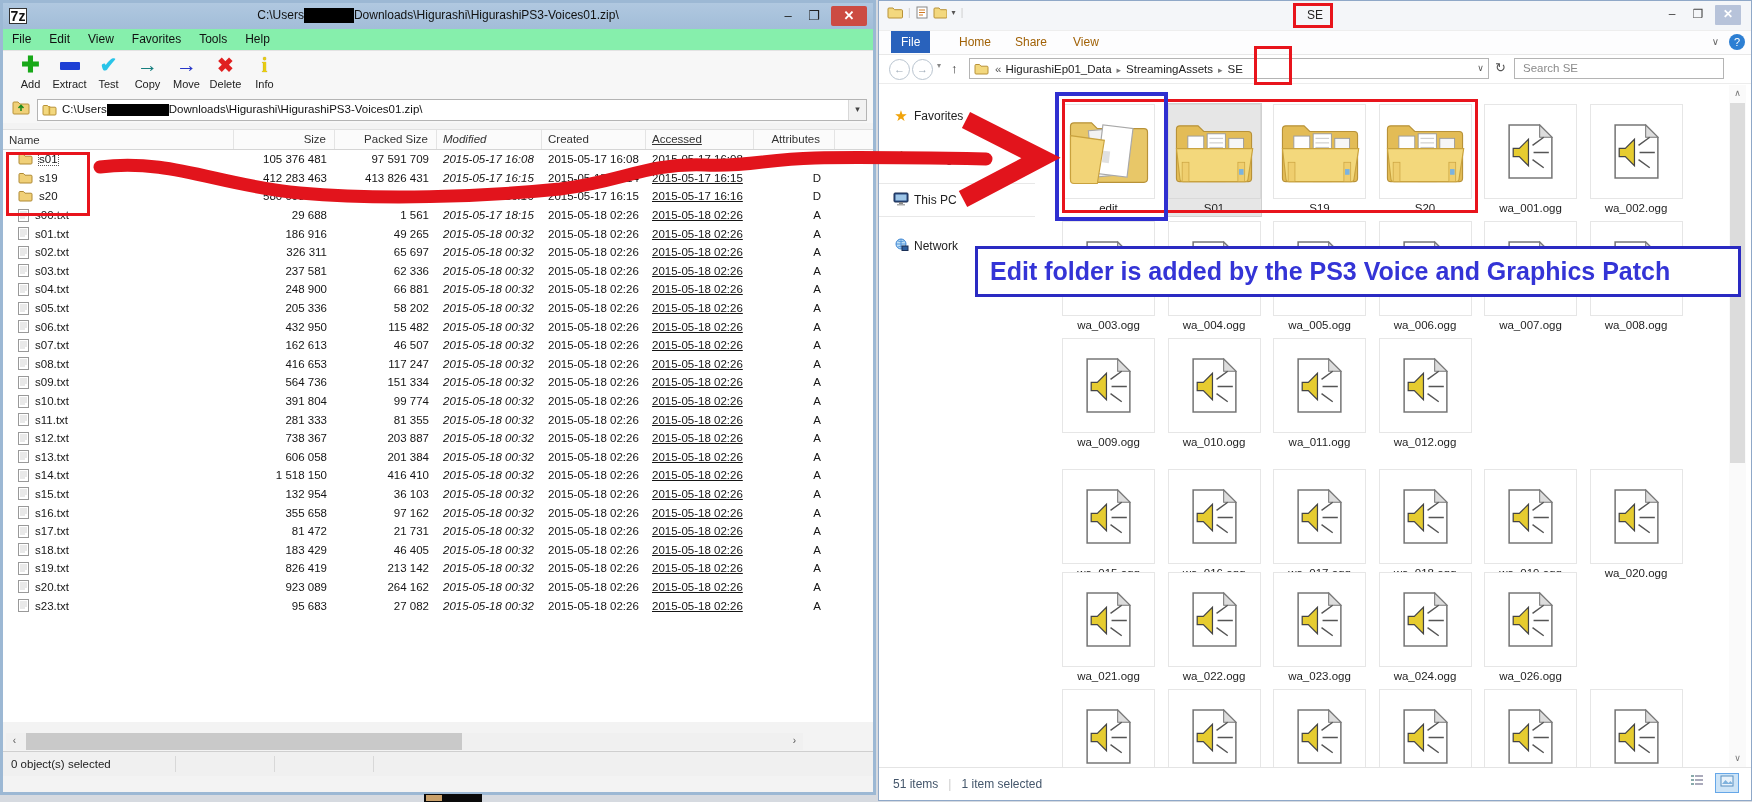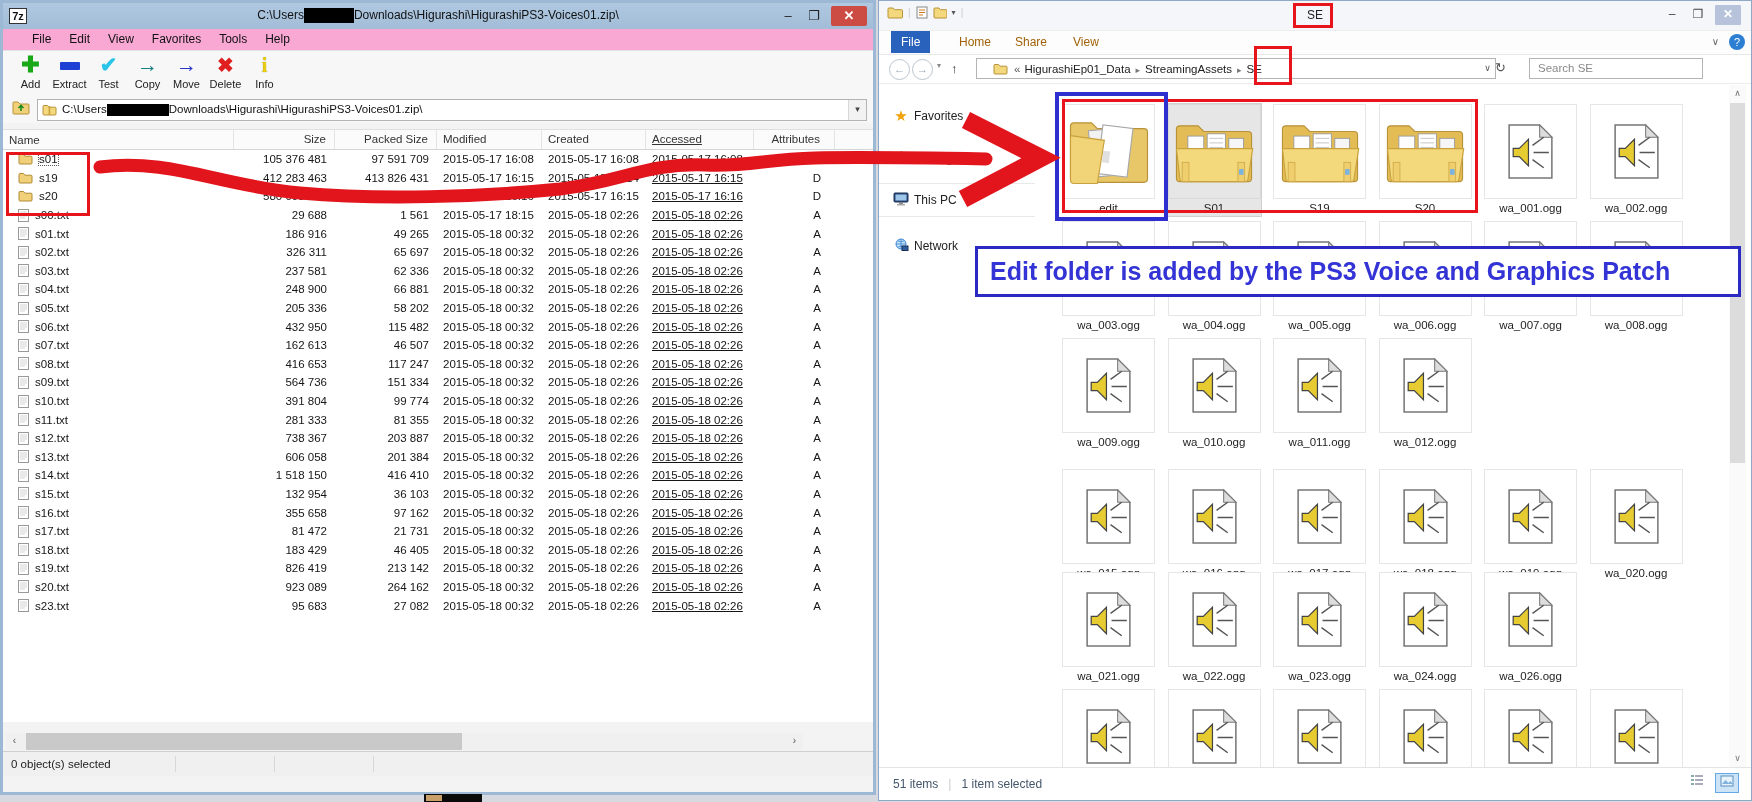--- a/index.html
+++ b/index.html
@@ -3,26 +3,26 @@
 <meta charset="utf-8">
 <style>
   html,body{margin:0;padding:0;}
   body{width:1752px;height:802px;position:relative;overflow:hidden;background:#d6dae0;
        font-family:"Liberation Sans", sans-serif; -webkit-font-smoothing:antialiased;}
   
   .w7z{position:absolute;left:0;top:0;width:876px;height:795px;box-sizing:border-box;
        border:3px solid #9cb8d4;background:#f3f3f3;}
   .w7z-title{position:relative;height:26px;background:linear-gradient(#b0c8e0,#a2bdd8);}
   .w7z-appicon{position:absolute;left:6px;top:5px;width:16px;height:14px;background:#fff;border:1px solid #333;
-       font-size:11px;font-weight:bold;text-align:center;line-height:14px;color:#111;}
+       font-size:14px;font-weight:bold;text-align:center;line-height:14px;color:#111;}
   .w7z-titletext{position:absolute;left:0;right:0;top:5px;text-align:center;font-size:12px;color:#111;}
   .censor{display:inline-block;background:#000;vertical-align:middle;}
   .wbtn{position:absolute;top:3px;width:26px;height:20px;text-align:center;line-height:19px;font-size:13px;color:#222;}
   .wbtn.close7{width:36px;background:#cc4b42;border-radius:2px;color:#fff;font-weight:bold;}
-  .w7z-menu{height:21px;background:#f9a8d4;border-bottom:1px solid #e3e3e3;padding-left:20px;font-size:12px;color:#111;}
+  .w7z-menu{height:21px;background:#86efac;border-bottom:1px solid #e3e3e3;padding-left:0;font-size:12px;color:#111;}
   .w7z-menu span{display:inline-block;padding:3px 9px 0 9px;}
   .w7z-tools{height:45px;background:#f7f7f7;display:flex;padding-left:8px;}
   .tbi{width:39px;text-align:center;padding-top:1px;}
   .tbi .ic{display:block;height:26px;line-height:26px;}
   .tbi .lb{display:block;font-size:11px;color:#222;}
   .w7z-addr{height:27px;background:#f7f7f7;display:flex;align-items:center;padding:0 6px;}
   .addr-up{width:24px;height:20px;margin-right:4px;text-align:center;line-height:20px;}
   .addr-combo{flex:1;height:20px;background:#fff;border:1px solid #b4b4b4;display:flex;align-items:center;
        font-size:11.5px;color:#111;padding-left:4px;position:relative;}
   .addr-drop{position:absolute;right:0;top:0;width:17px;height:100%;border-left:1px solid #d8d8d8;
@@ -31,21 +31,21 @@
        border-top:1px solid #e0e0e0;font-size:11.5px;color:#333;margin-top:6px;}
   .z-head div{box-sizing:border-box;height:100%;line-height:18px;border-right:1px solid #e4e4e4;}
   .z-list{background:#fff;height:572px;overflow:hidden;}
   .z-row{display:flex;height:18.6px;align-items:center;font-size:11.5px;color:#151515;}
   .c-name{width:231px;display:flex;align-items:center;padding-left:15px;box-sizing:border-box;}
   .c-name .nm{margin-left:6px;}
   .nm.focus{outline:1px dotted #555;}
   .c-size{width:101px;text-align:right;padding-right:8px;box-sizing:border-box;}
   .c-pack{width:102px;text-align:right;padding-right:8px;box-sizing:border-box;}
   .c-mod,.c-cre,.c-acc{box-sizing:border-box;padding-left:6px;}
-  .c-mod{width:105px;}.c-cre{width:104px;}.c-acc{width:108px;text-decoration:underline;}
+  .c-mod{width:105px;font-style:italic;}.c-cre{width:104px;}.c-acc{width:108px;text-decoration:underline;}
   .c-att{width:81px;text-align:right;padding-right:14px;box-sizing:border-box;}
   .z-hscroll{position:absolute;left:3px;bottom:42px;width:797px;height:17px;background:#f0f0f0;}
   .z-hscroll .arr{position:absolute;top:0;width:17px;height:17px;text-align:center;line-height:16px;font-size:10px;color:#555;background:#f0f0f0;}
   .z-hthumb{position:absolute;left:20px;top:0;width:436px;height:17px;background:#c9c9c9;}
   .z-status{position:absolute;left:0;bottom:16px;right:0;height:24px;background:#f0f0f0;border-top:1px solid #cfcfcf;
        font-size:11.5px;color:#222;display:flex;align-items:center;}
   .z-status .seg{height:16px;border-right:1px solid #d8d8d8;}
   
   .wex{position:absolute;left:878px;top:0;width:874px;height:801px;box-sizing:border-box;
        border:1px solid #8fa8c8;background:#fff;}
@@ -55,25 +55,25 @@
   .ex-btn{position:absolute;top:4px;width:26px;height:20px;text-align:center;line-height:19px;font-size:12px;color:#444;}
   .ex-close{background:#b7c3da;color:#fff;border-radius:1px;font-weight:bold;}
   .ex-ribbon{position:relative;height:23px;background:#fdfdfe;border-bottom:1px solid #e8e8e8;font-size:12px;}
   .ex-tab{position:absolute;top:0;height:22px;line-height:22px;padding:0 10px;color:#a16207;}
   .ex-tab.file{background:#2962bc;color:#fff;}
   .ex-addr{position:relative;height:28px;background:#fff;border-bottom:1px solid #ececec;}
   .navcirc{position:absolute;top:4px;width:19px;height:19px;border:1px solid #b9c4cf;border-radius:50%;
        text-align:center;line-height:18px;font-size:11px;color:#9aa7b4;}
   .upar{position:absolute;top:6px;font-size:13px;color:#333;}
   .ex-abox{position:absolute;left:90px;top:3px;width:520px;height:21px;border:1px solid #b4b4b4;background:#fff;
-       display:flex;align-items:center;font-size:11.5px;color:#222;padding-left:16px;box-sizing:border-box;margin-left:7px;}
+       display:flex;align-items:center;font-size:11.5px;color:#222;padding-left:4px;box-sizing:border-box;}
   .crumb-sep{color:#777;font-size:9px;padding:0 5px;}
   .abox-drop{position:absolute;right:0;top:0;width:15px;height:100%;text-align:center;line-height:19px;font-size:9px;color:#555;}
   .refr{position:absolute;left:616px;top:5px;font-size:13px;color:#555;}
-  .ex-search{position:absolute;left:650px;top:3px;width:174px;height:21px;border:1px solid #b4b4b4;background:#fff;
+  .ex-search{position:absolute;left:635px;top:3px;width:210px;height:21px;border:1px solid #b4b4b4;background:#fff;
        box-sizing:border-box;font-size:11.5px;color:#8a8a8a;line-height:19px;padding-left:8px;}
   .ex-nav{position:absolute;left:0;top:84px;width:162px;bottom:33px;background:#fff;font-size:12px;color:#222;}
   .nav-item{position:absolute;left:0;width:100%;height:22px;display:flex;align-items:center;}
   .nav-item .nic{width:18px;margin-left:13px;text-align:center;}
   .nav-item .nlb{margin-left:4px;}
   .nav-box{position:absolute;left:0;width:156px;border-top:1px solid #e8e8e8;border-bottom:1px solid #e8e8e8;}
   .filegrid{position:absolute;left:183px;top:0;width:650px;height:768px;overflow:hidden;}
   .grow{position:absolute;left:0;display:flex;gap:12.5px;}
   .tile{width:93px;}
   .tile .ibox{width:93px;height:95px;box-sizing:border-box;border:1px solid #e6e6e6;background:#fff;

